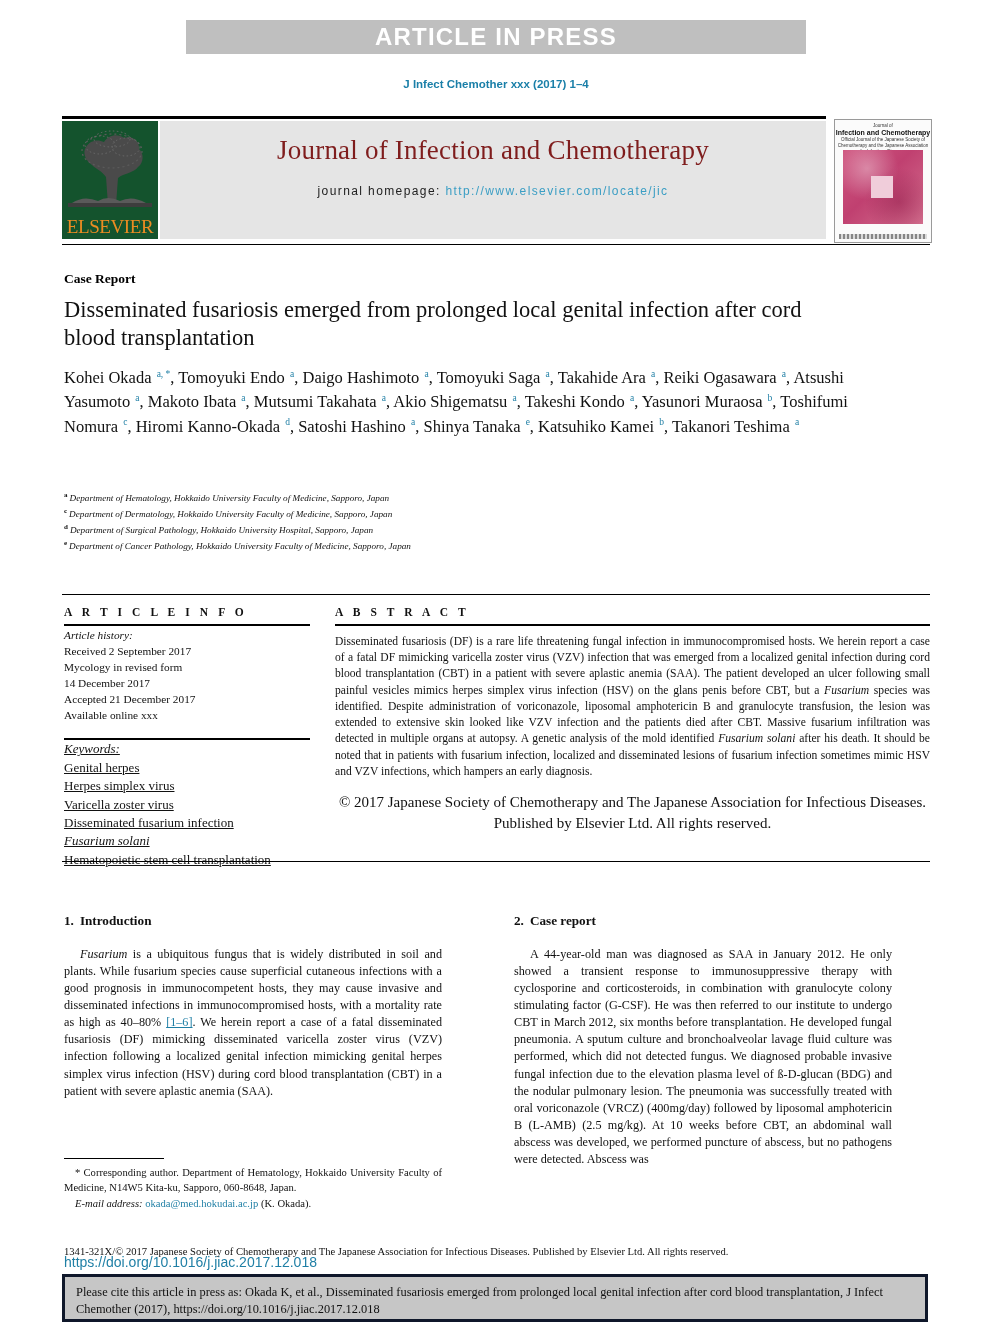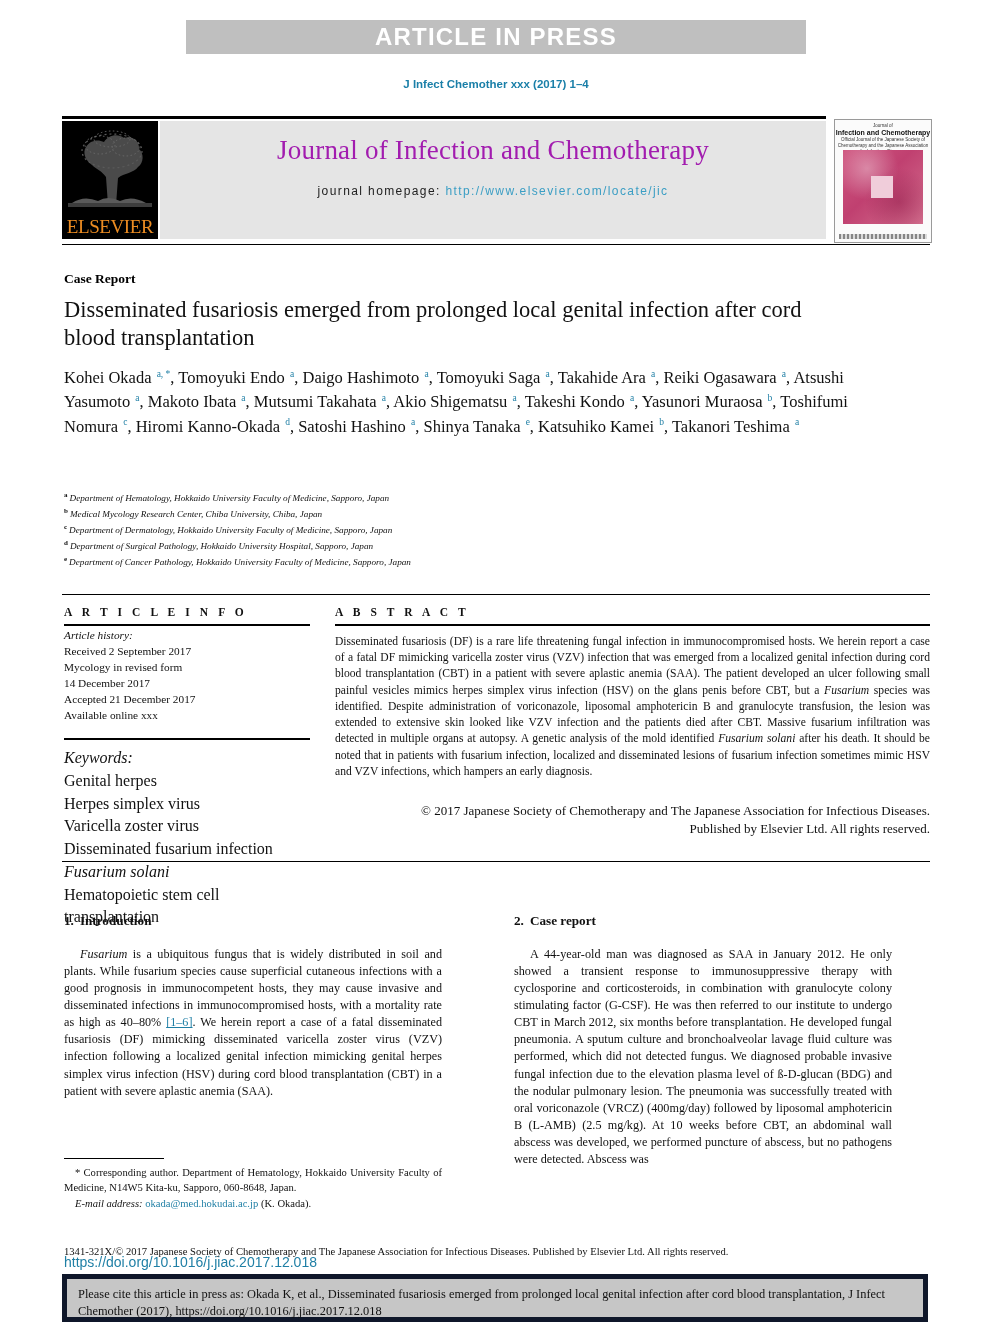--- a/index.html
+++ b/index.html
@@ -62,21 +62,21 @@
     position: absolute;
     left: 0; top: 0;
     width: 764px;
     height: 3px;
     background: #000;
   }
   .elsevier-logo {
     position: absolute;
     left: 0; top: 5px;
     width: 96px; height: 118px;
-    background: #000000;
+    background: #14532d;
     overflow: hidden;
   }
   .elsevier-word {
     position: absolute;
     left: 0; bottom: 1px;
     width: 96px;
     text-align: center;
     font-family: "Liberation Serif", serif;
     font-size: 19px;
     letter-spacing: -0.4px;
@@ -96,21 +96,21 @@
     color: #222;
   }
   .contents-line a {
     color: #4aa3c8;
     text-decoration: none;
   }
   .journal-name {
     margin-top: 14px;
     font-family: "Liberation Serif", serif;
     font-size: 27px;
-    color: #a21caf;
+    color: #7f1d1d;
     letter-spacing: 0.2px;
   }
   .homepage-line {
     margin-top: 18px;
     font-family: "Liberation Sans", sans-serif;
     font-size: 12px;
     letter-spacing: 1.4px;
     color: #222;
   }
   .homepage-line a {
@@ -261,43 +261,43 @@
     line-height: 1.42;
     color: #111;
   }
   .histblock em { font-style: italic; }
   .kw-rule {
     margin-top: 15px;
     height: 2px;
     background: #000;
   }
   .kwblock {
-    margin-top: 7px;
-    font-family: "Liberation Serif", serif;
-    font-size: 16px;
+    font-family: "Liberation Serif", serif;
+    font-size: 13px;
     line-height: 1.42;
     color: #111;
+    text-decoration: underline;
   }
   .kwblock em { font-style: italic; }
 
   .abstract-body {
     margin-top: 8px;
     font-family: "Liberation Serif", serif;
     font-size: 11.6px;
     line-height: 1.40;
     text-align: justify;
     color: #111;
   }
   .abstract-body em { font-style: italic; }
   .copyline {
-    margin-top: 22px;
-    font-family: "Liberation Serif", serif;
-    font-size: 13px;
+    margin-top: 12px;
+    font-family: "Liberation Serif", serif;
+    font-size: 15px;
     line-height: 1.40;
-    text-align: right;
+    text-align: center;
     color: #111;
   }
 
   
   .body-col {
     position: absolute;
     top: 905px;
     width: 378px;
     font-family: "Liberation Serif", serif;
     color: #111;
@@ -365,21 +365,21 @@
     font-size: 10.6px;
     color: #111;
   }
 
   
   .citebox {
     position: absolute;
     left: 62px; top: 1266px;
     width: 866px; height: 48px;
     background: #c6c6c6;
-    border: 5px solid #0f172a;
+    border: 3px solid #0f172a;
     box-sizing: border-box;
     padding: 7px 11px 0 11px;
   }
   .citebox .txt {
     font-family: "Liberation Serif", serif;
     font-size: 12.4px;
     line-height: 1.38;
     color: #111;
   }
 </style>
@@ -432,21 +432,20 @@
 
   <div class="thin-rule" style="top:236px"></div>
 
   <div class="doctype">Case Report</div>
   <div class="title">Disseminated fusariosis emerged from prolonged local genital infection after cord blood transplantation</div>
 
   <div class="authors" id="authors"><span>Kohei Okada </span><sup>a, *</sup>, <span>Tomoyuki Endo </span><sup>a</sup>, <span>Daigo Hashimoto </span><sup>a</sup>, <span>Tomoyuki Saga </span><sup>a</sup>, <span>Takahide Ara </span><sup>a</sup>, <span>Reiki Ogasawara </span><sup>a</sup>, <span>Atsushi Yasumoto </span><sup>a</sup>, <span>Makoto Ibata </span><sup>a</sup>, <span>Mutsumi Takahata </span><sup>a</sup>, <span>Akio Shigematsu </span><sup>a</sup>, <span>Takeshi Kondo </span><sup>a</sup>, <span>Yasunori Muraosa </span><sup>b</sup>, <span>Toshifumi Nomura </span><sup>c</sup>, <span>Hiromi Kanno-Okada </span><sup>d</sup>, <span>Satoshi Hashino </span><sup>a</sup>, <span>Shinya Tanaka </span><sup>e</sup>, <span>Katsuhiko Kamei </span><sup>b</sup>, <span>Takanori Teshima </span><sup>a</sup></div>
 
   <div class="affils" id="affils">
       <div><sup>a</sup><span>Department of Hematology, Hokkaido University Faculty of Medicine, Sapporo, Japan</span></div>
-      <div><sup>b</sup><span>Medical Mycology Research Center, Chiba University, Chiba, Japan</span></div>
       <div><sup>c</sup><span>Department of Dermatology, Hokkaido University Faculty of Medicine, Sapporo, Japan</span></div>
       <div><sup>d</sup><span>Department of Surgical Pathology, Hokkaido University Hospital, Sapporo, Japan</span></div>
       <div><sup>e</sup><span>Department of Cancer Pathology, Hokkaido University Faculty of Medicine, Sapporo, Japan</span></div>
     </div>
 
   <div class="infobox">
     <div class="top-rule"></div>
 
     <div class="col-left">
       <div class="sec-head" id="ai-head">A R T I C L E   I N F O</div>

